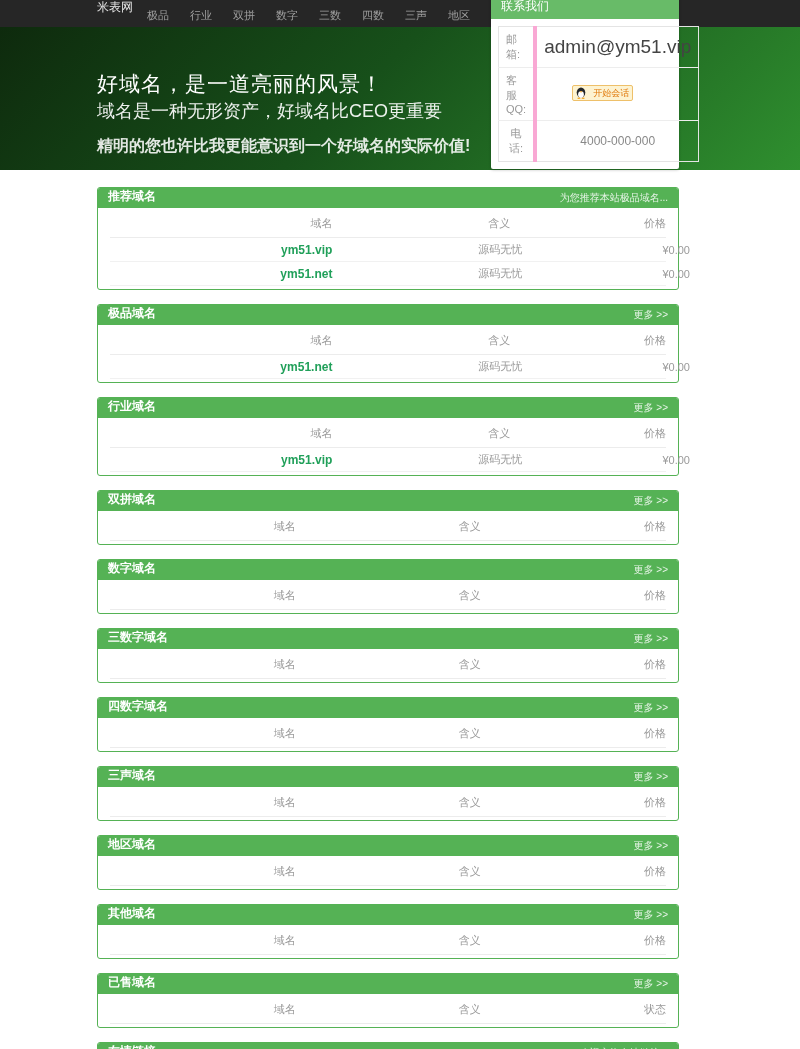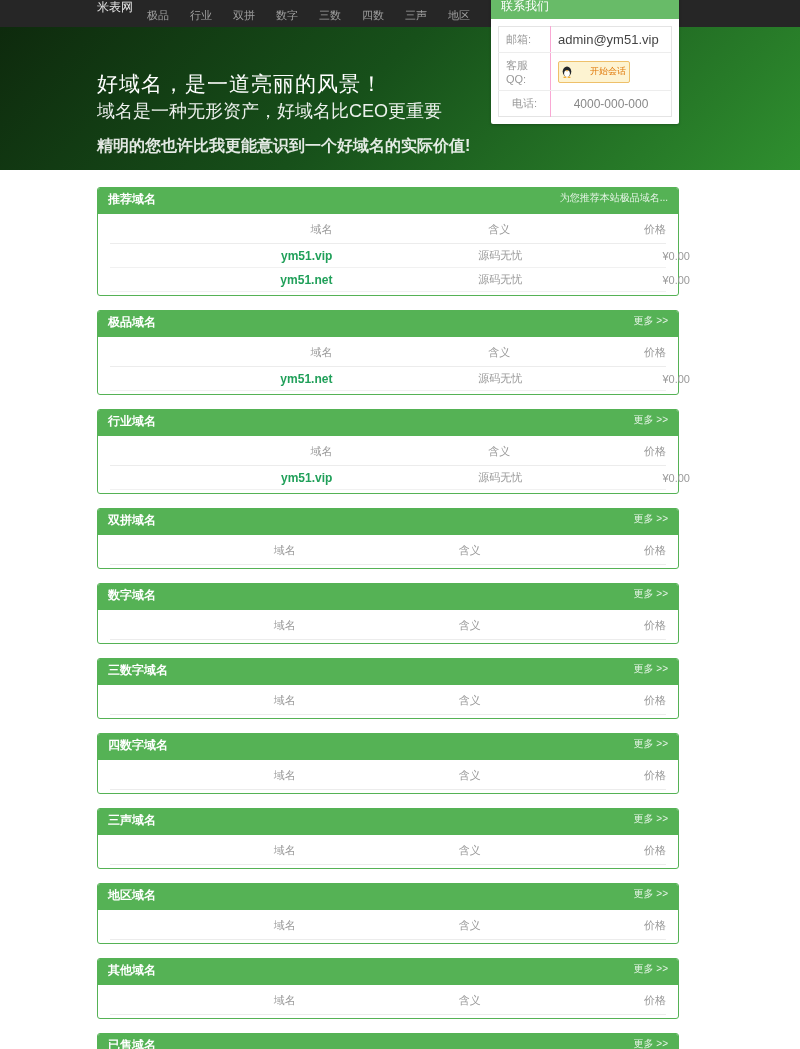--- a/index.html
+++ b/index.html
@@ -40,35 +40,35 @@
   
   .contact {
     position:absolute; top:-33px; right:0; width:188px; background:#fff;
     border-radius:2px; box-shadow:0 1px 3px rgba(0,0,0,.25);
   }
   .contact-head { background:#68bb68; color:#fff; font-size:12px; padding:4px 10px; border-radius:2px 2px 0 0; }
   .contact-body { padding:7px; }
   .contact table { width:100%; border-collapse:collapse; border:1px solid #e4e4e4; }
   .contact td { border-bottom:1px solid #ededed; padding:5px 7px; }
   .contact tr:last-child td { border-bottom:none;text-align:center; }
-  .contact .lbl { color:#999; font-size:11px; width:52px; border-right:1px solid #f9a8d4; }
-  .contact .email { color:#444; font-size:13px; }
+  .contact .lbl { color:#999; font-size:11px; width:52px; border-right:4px solid #f9a8d4; }
+  .contact .email { color:#444; font-size:19px; }
   .contact .phone { color:#888; font-size:12px; }
   .qq-badge {
-    display:inline-flex; align-items:center; gap:18px; background:#fdf3d1;
-    border:1px solid #eec06a; border-radius:2px; padding:0 3px; height:22px;
-    font-size:9px; color:#e0790a; cursor:pointer;
+    display:inline-flex; align-items:center; gap:7px; background:#fdf3d1;
+    border:1px solid #eec06a; border-radius:2px; padding:0 3px; height:16px;
+    font-size:9px; color:#e0790a; cursor:pointer;margin-left:28px;
   }
 
   
   main { padding-top:17px; }
   .card { border:1px solid #55b255; border-radius:3px; margin-bottom:14px; background:#fff; }
   .card-head {
-    background:#55b255; color:#fff; padding:3px 10px; height:26px;
-    display:flex; align-items:flex-start; justify-content:space-between;
+    background:#55b255; color:#fff; padding:3px 10px; height:20px;
+    display:flex; align-items:flex-end; justify-content:space-between;
     border-radius:2px 2px 0 0;
   }
   .card-title { font-size:12px; font-weight:bold; }
   .card-more { font-size:10px; color:rgba(255,255,255,.85); cursor:pointer; }
   .card-body { padding:0 12px 3px; }
   .thead, .trow { display:grid; align-items:center;text-align:right; }
   .cols-a { grid-template-columns:40% 32% 28%; }
   .cols-b { grid-template-columns:33.4% 33.3% 33.3%; }
   .thead { color:#999; font-size:11px; padding:8px 0 6px; border-bottom:1px solid #ececec; }
   .trow { padding:4px 0; border-bottom:1px solid #f1f1f1;gap:12px; }

